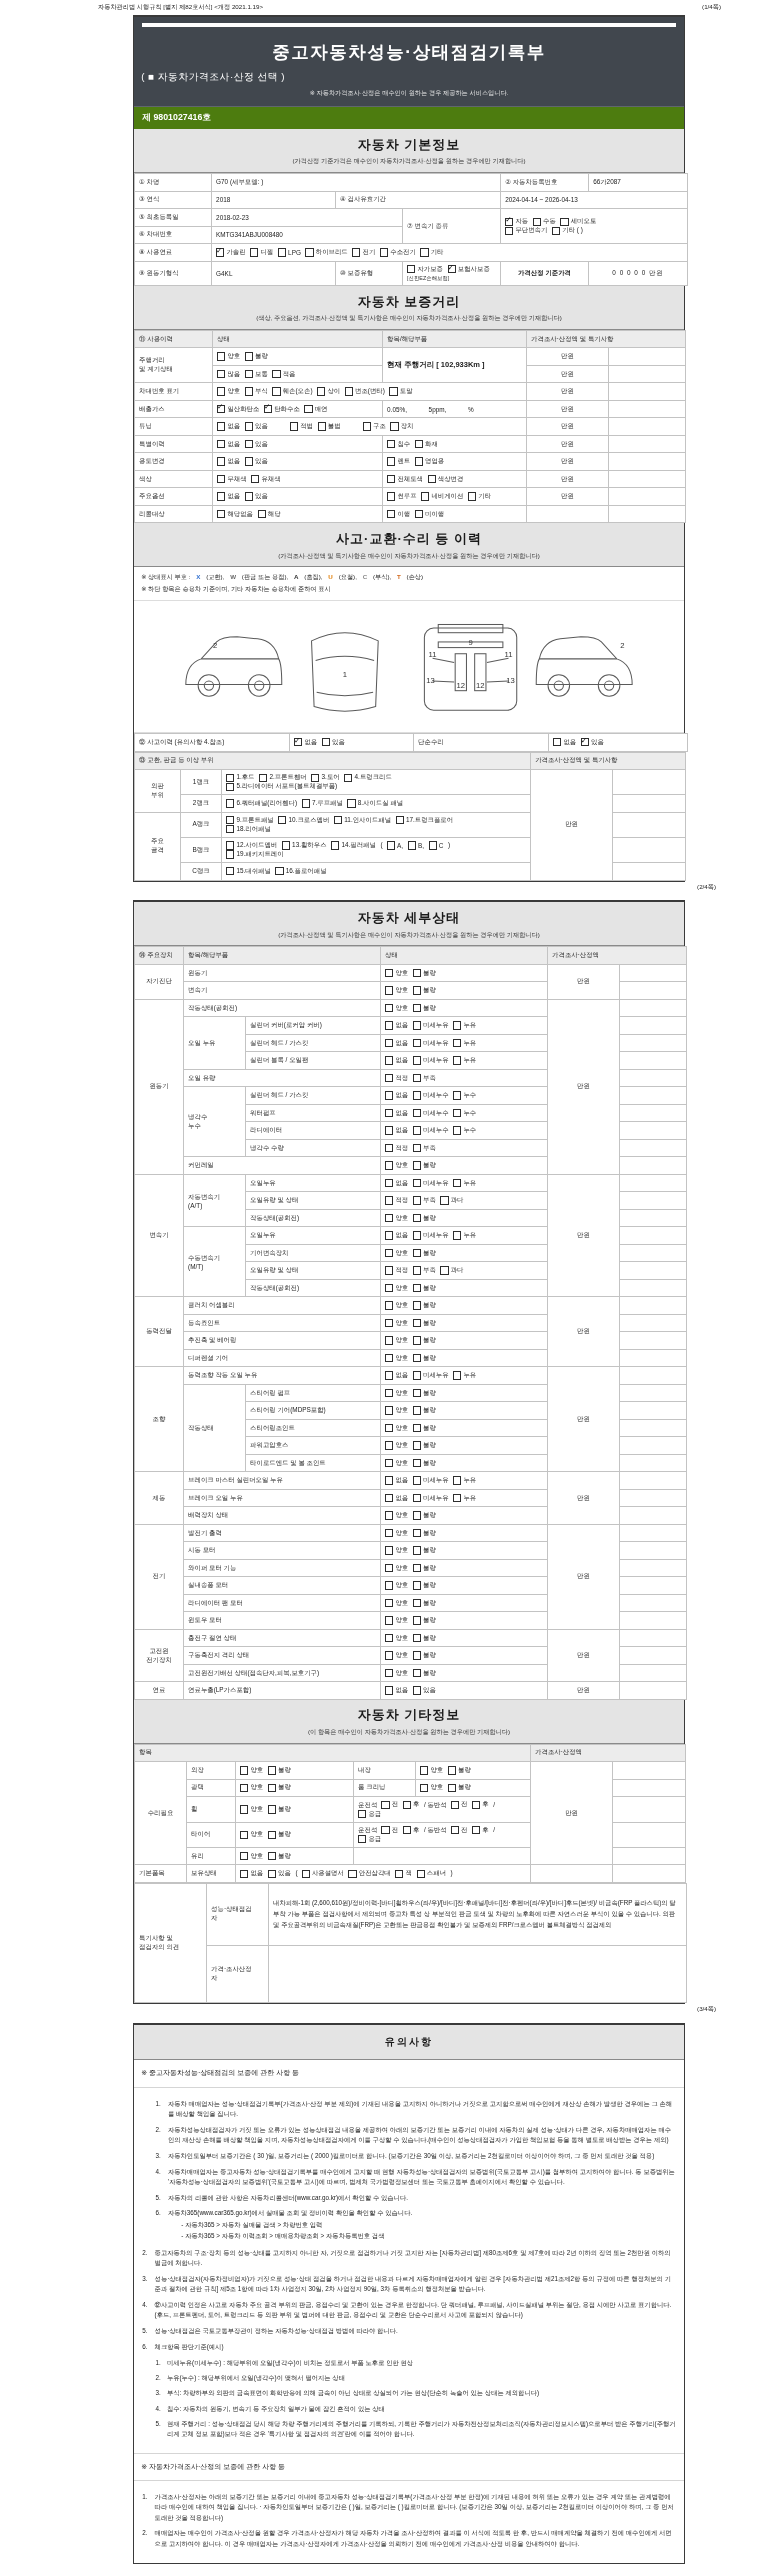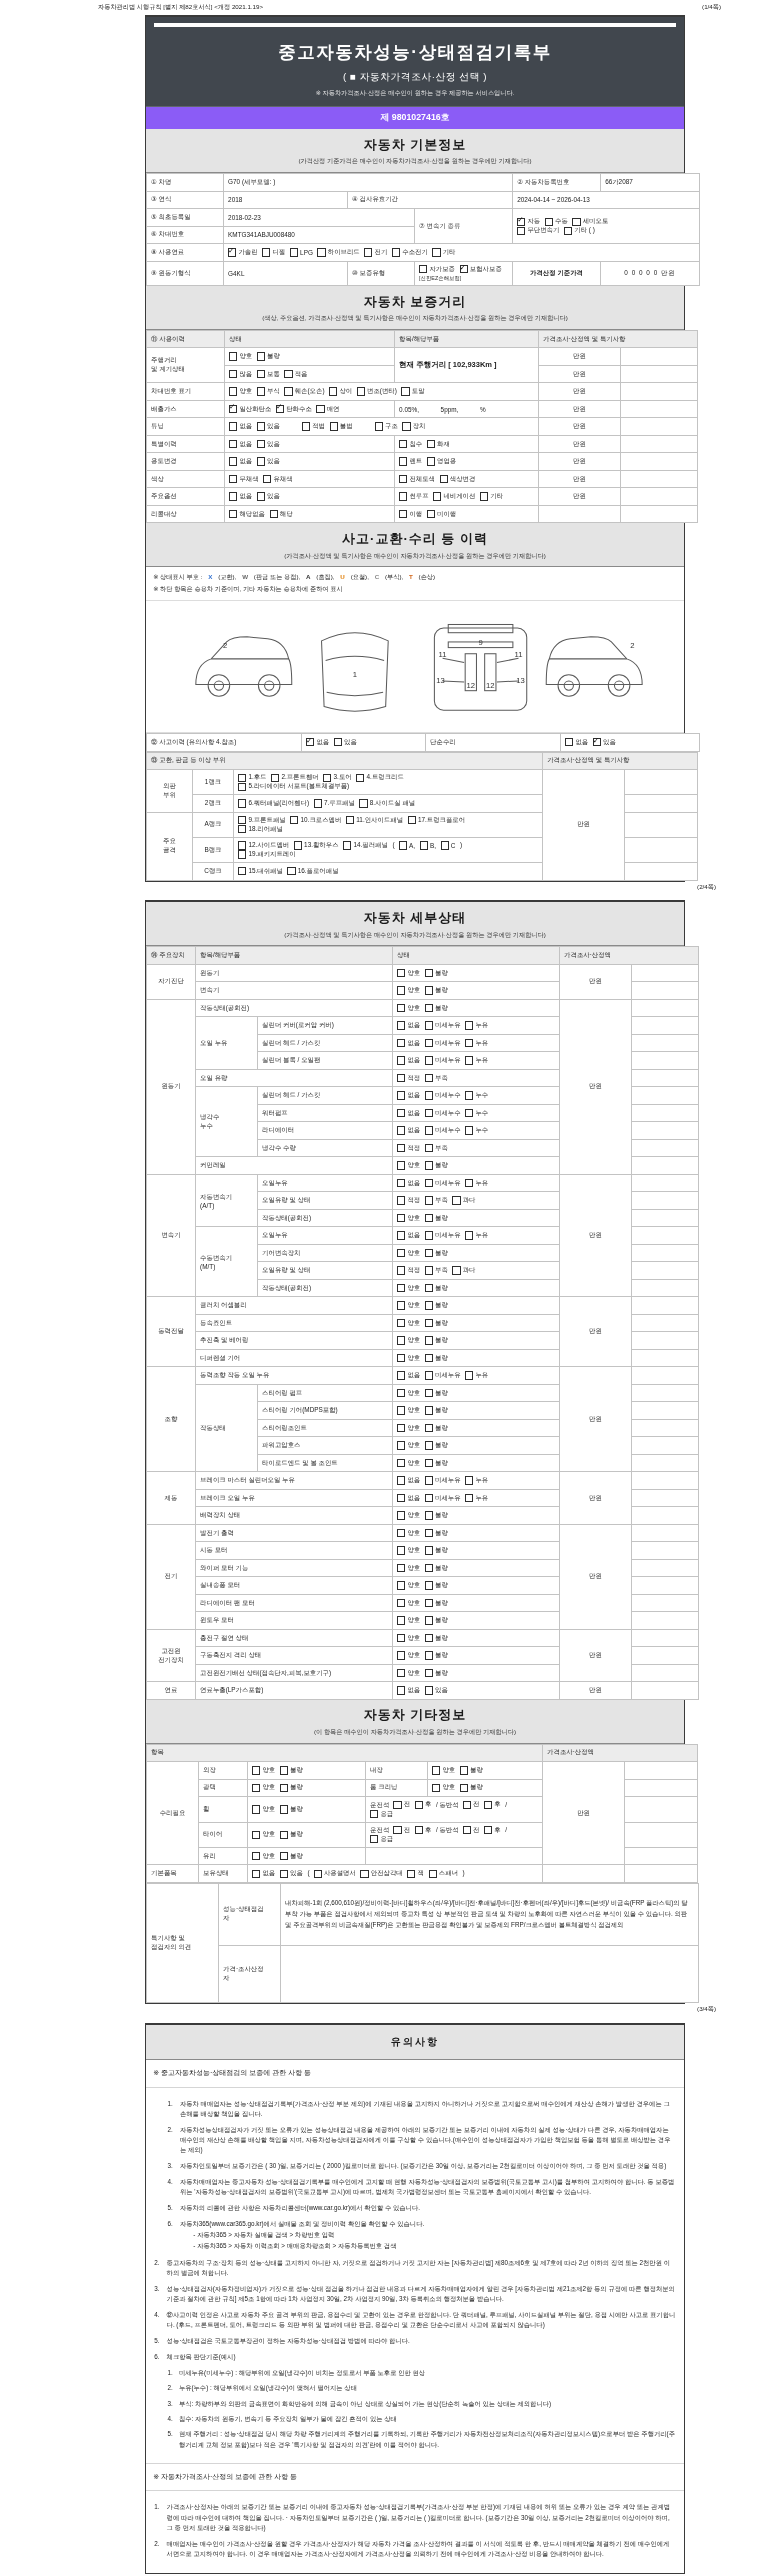--- a/index.html
+++ b/index.html
@@ -1,27 +1,27 @@
 <!DOCTYPE html>
 <html style="font-size:8.2px"><head>
 <meta charset="utf-8">
 <style>
   html,body{margin:0;padding:0;background:#fff;}
   body{width:773px;min-height:2576px;font-family:"Liberation Sans","DejaVu Sans",sans-serif;color:#1a1a1a;outline:0.5px solid #999;}
   .meta{display:flex;justify-content:space-between;margin:3.1px 52px 3.1px 98px;font-size:6.2px;color:#222;}
   .doc{width:552px;margin-left:133px;}
-  .pagebox{border:1px solid #3a3a3a;border-top:2.6px solid #3a3a3a;background:#fff;margin-left:12px;}
+  .pagebox{border:1px solid #3a3a3a;border-top:2.6px solid #3a3a3a;background:#fff;}
   .pagemark{text-align:right;font-size:6.2px;margin:1.5px -31px 8.2px 0;color:#222;}
   
   .hdr{background:#41474e;color:#fff;padding:4.1px 7.2px 0 7.2px;}
   .hdr .stripe{height:3.6px;background:#fff;margin:2.1px 1px 13.4px 1px;}
   .hdr h1{margin:0;text-align:center;font-size:17.5px;letter-spacing:1.5px;font-weight:bold;}
-  .hdr .sub{text-align:center;font-size:9.8px;margin-top:6.2px;letter-spacing:0.5px;}
+  .hdr .sub{text-align:left;font-size:9.8px;margin-top:6.2px;letter-spacing:0.5px;}
   .hdr .note{text-align:center;font-size:6.2px;margin-top:5.2px;color:#e8e8e8;padding-bottom:8.2px;}
-  .docno{background:#8b5cf6;color:#fff;font-size:8.8px;font-weight:bold;padding:4.6px 8.2px 5.7px;border-top:0.5px solid #60666d;text-align:center;}
+  .docno{background:#4d7c0f;color:#fff;font-size:8.8px;font-weight:bold;padding:4.6px 8.2px 5.7px;border-top:0.5px solid #60666d;}
   
   .sect{background:#e4e4e4;border-bottom:0.5px solid #8a8a8a;text-align:center;padding:6.7px 0 5.7px;}
   .sect h2{margin:0;font-size:13px;font-weight:bold;letter-spacing:1px;}
   .sect .snote{font-size:6.2px;margin-top:3.6px;color:#333;}
   table{width:100%;border-collapse:collapse;font-size:6.4px;table-layout:fixed;}
   td,th{border:0.5px solid #c3c3c3;padding:3.1px 4.1px;background:#fff;vertical-align:middle;word-break:break-all;}
   th{background:#ececec;font-weight:normal;text-align:left;}
   td.lab{background:#fff;}
   td.center,th.center{text-align:center;}
   td.pcell{text-align:center;}

